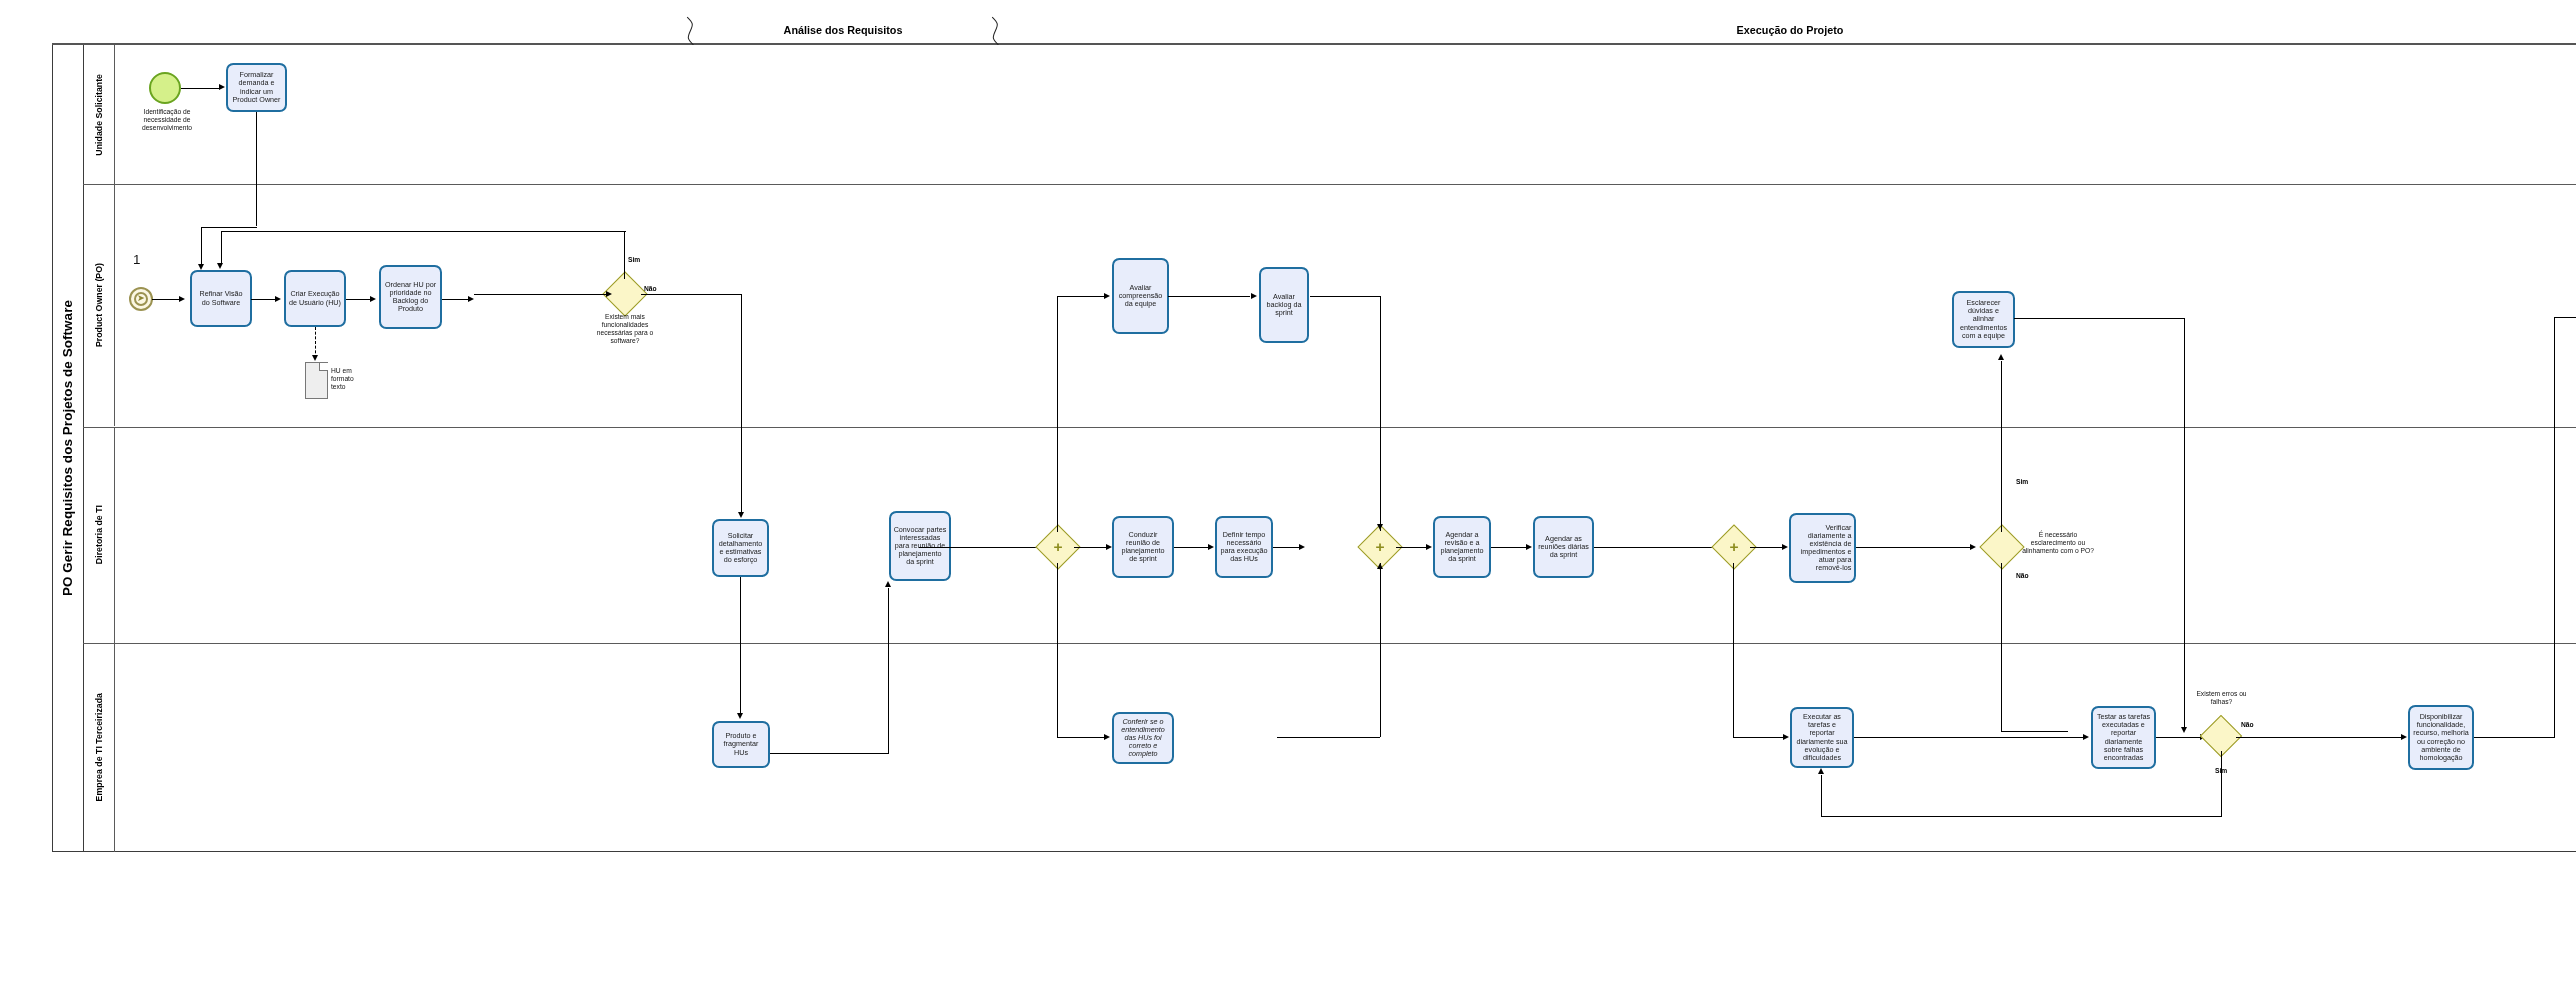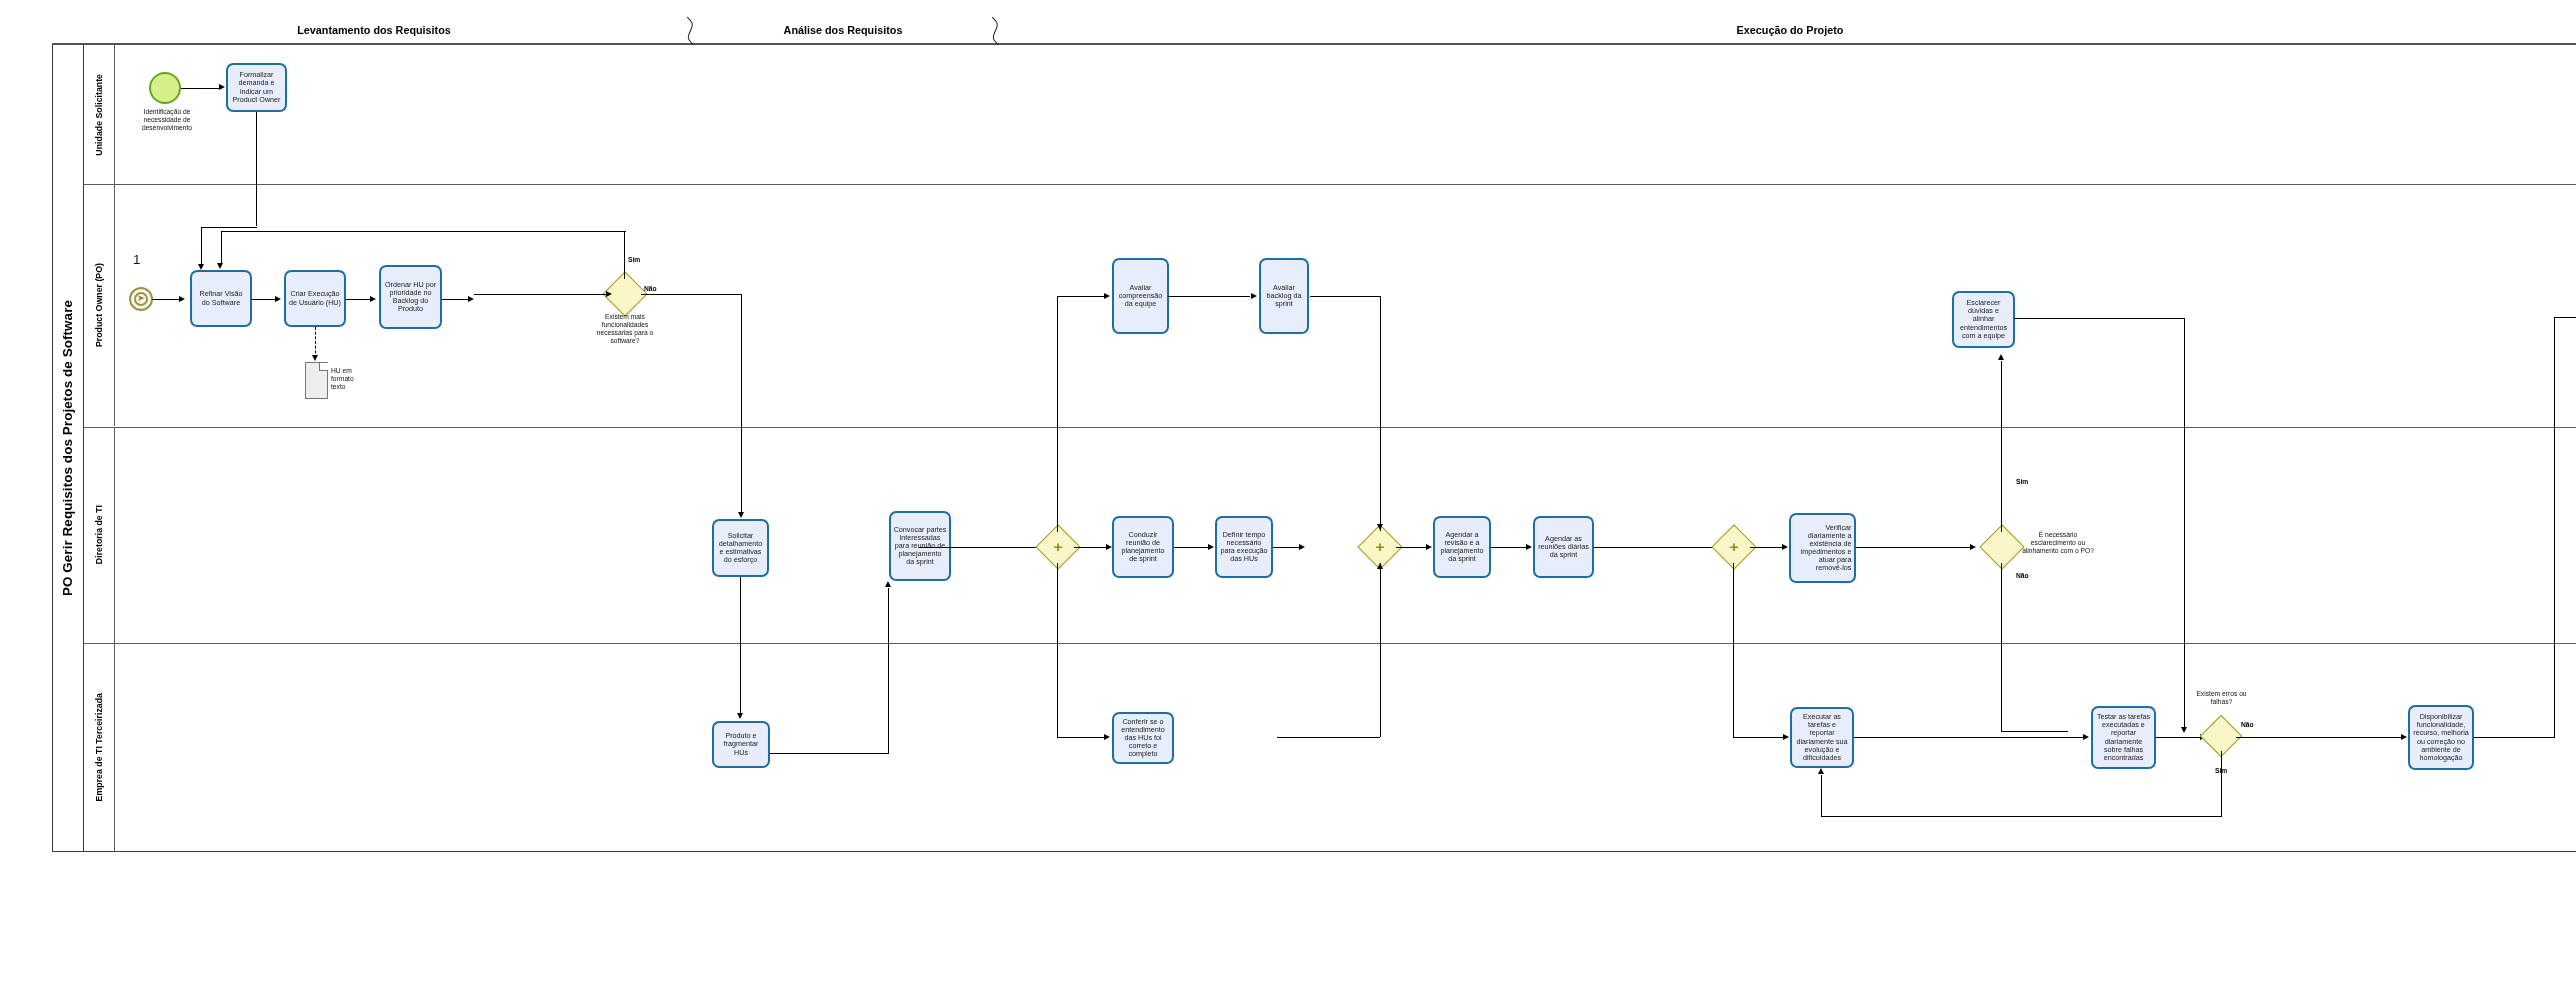--- a/index.html
+++ b/index.html
@@ -65,21 +65,20 @@
   .arw.d{border-left:3.6px solid transparent;border-right:3.6px solid transparent;border-top:6.7px solid #000;}
   .arw.u{border-left:3.6px solid transparent;border-right:3.6px solid transparent;border-bottom:6.7px solid #000;}
 </style>
 </head>
 <body>
 
 <div id="canvas">
 
   <div class="phase-band" style="left:52px;top:14.4px;width:3957px;height:31px;"></div>
 
-  <div class="phase-label" style="left:57px;top:16.5px;width:634px;height:27px;">Levantamento dos Requisitos</div>
   <div class="phase-label" style="left:696px;top:16.5px;width:294px;height:27px;">Análise dos Requisitos</div>
   <div class="phase-label" style="left:999px;top:16.5px;width:1582px;height:27px;">Execução do Projeto</div>
 
   <div class="phase-div" style="left:689px;top:45px;height:807px;"></div>
   <div class="phase-div" style="left:994px;top:45px;height:807px;"></div>
 
   <svg class="phase-wave" style="left:680px;top:15.5px;" width="20.6" height="30" viewBox="0 0 40 58">
     <path d="M14 2 C26 14 26 16 20 29 C14 42 14 44 26 56" stroke="#222" stroke-width="2" fill="none"></path>
   </svg>
   <svg class="phase-wave" style="left:985px;top:15.5px;" width="20.6" height="30" viewBox="0 0 40 58">
@@ -166,21 +165,21 @@
   <div class="ln h" style="left:221px;top:231px;width:405px;"></div>
   <div class="ln v" style="left:221px;top:231px;height:32px;"></div>
   <div class="arw d" style="left:217px;top:263px;"></div>
 
   <div class="flow-label" style="left:644px;top:285px;">Não</div>
   <div class="ln h" style="left:641px;top:294px;width:101px;"></div>
   <div class="ln v" style="left:741px;top:294px;height:221px;"></div>
   <div class="arw d" style="left:738px;top:512px;"></div>
 
   <div class="task" style="left:1112px;top:258px;width:57px;height:76px;">Avaliar compreensão da equipe</div>
-  <div class="task" style="left:1259px;top:258px;width:50px;height:76px;">Avaliar backlog da sprint</div>
+  <div class="task" style="left:1259px;top:267px;width:50px;height:76px;">Avaliar backlog da sprint</div>
 
   <div class="ln h" style="left:1168px;top:296px;width:82px;"></div>
   <div class="arw r" style="left:1251px;top:293px;"></div>
 
   <div class="task" style="left:1952px;top:291px;width:63px;height:57px;">Esclarecer dúvidas e alinhar entendimentos com a equipe</div>
 
   <div class="task" style="left:712px;top:519px;width:57px;height:58px;">Solicitar detalhamento e estimativas do esforço</div>
 
   <div class="task" style="left:857px;top:511px;width:62px;height:70px;margin-left:32px;">Convocar partes interessadas para reunião de planejamento da sprint</div>
 
@@ -276,21 +275,21 @@
 
   <div class="task" style="left:712px;top:721px;width:58px;height:47px;">Produto e fragmentar HUs</div>
 
   <div class="ln v" style="left:740px;top:577px;height:138px;"></div>
   <div class="arw d" style="left:737px;top:713px;"></div>
 
   <div class="ln h" style="left:770px;top:753px;width:118px;"></div>
   <div class="ln v" style="left:888px;top:588px;height:166px;"></div>
   <div class="arw u" style="left:885px;top:581px;"></div>
 
-  <div class="task" style="left:1112px;top:712px;width:62px;height:52px;">Conferir se o entendimento das HUs foi correto e completo</div>
+  <div class="task" style="left:1112px;top:712px;width:62px;height:52px;font-style:italic;">Conferir se o entendimento das HUs foi correto e completo</div>
 
   <div class="task" style="left:1790px;top:707px;width:64px;height:61px;">Executar as tarefas e reportar diariamente sua evolução e dificuldades</div>
 
   <div class="ln h" style="left:1854px;top:737px;width:230px;"></div>
   <div class="arw r" style="left:2083px;top:734px;"></div>
 
   <div class="task" style="left:2091px;top:706px;width:65px;height:63px;">Testar as tarefas executadas e reportar diariamente sobre falhas encontradas</div>
 
   <div class="ln h" style="left:2156px;top:737px;width:44px;"></div>
   <div class="arw r" style="left:2200px;top:734px;"></div>

